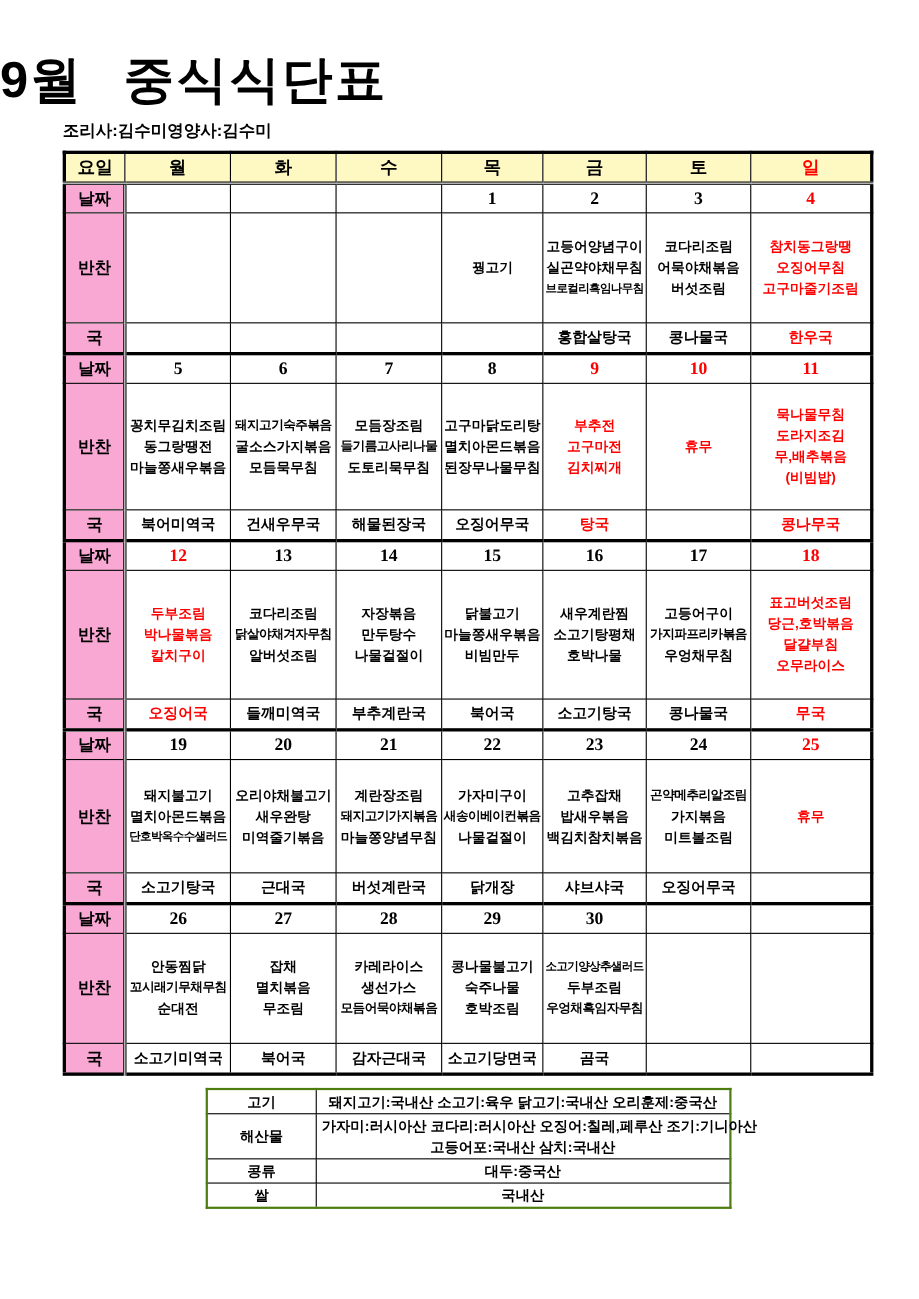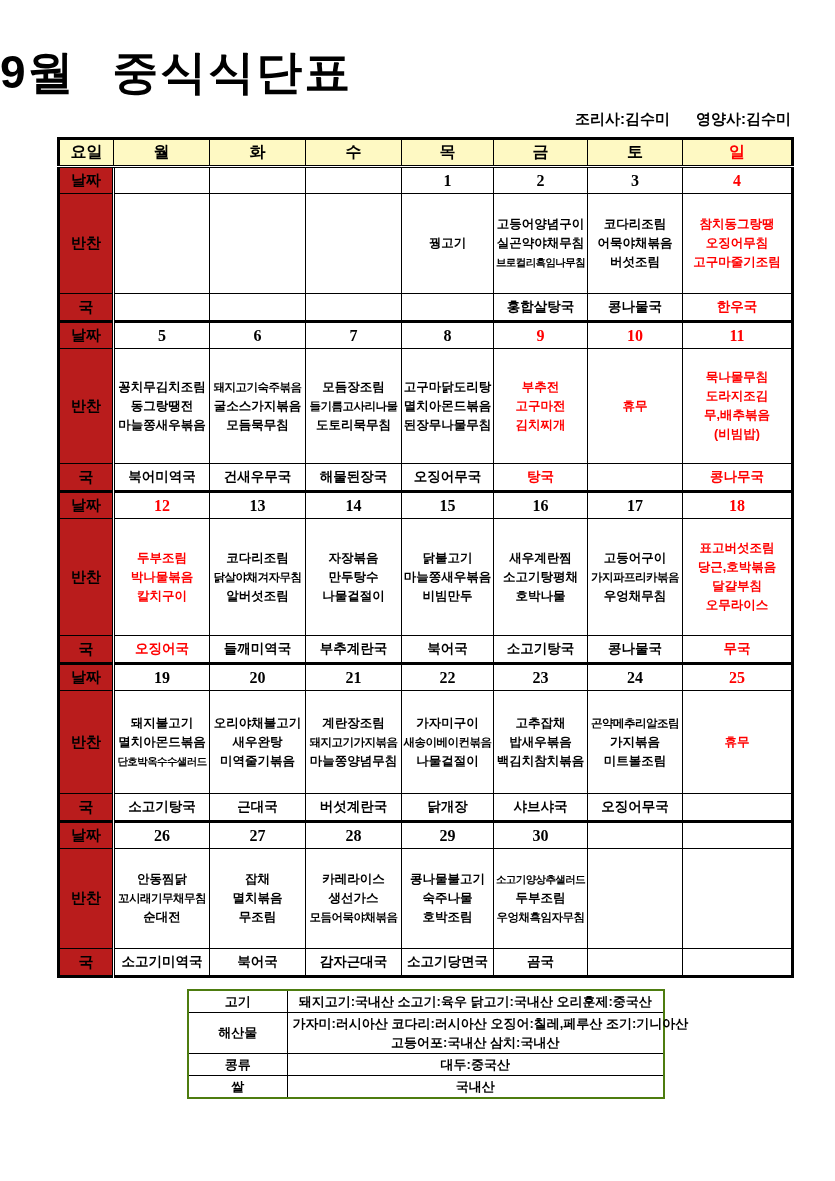--- a/index.html
+++ b/index.html
@@ -19,42 +19,41 @@
     letter-spacing:2px;
     word-spacing:22px;
   }
   .staff {
     width:734px;
     margin:6px auto 8px 57px;
     text-align:right;
     font-size:15px;
     font-weight:bold;
     display:flex;
-    justify-content:flex-end;
-    gap:26px;
+    justify-content:flex-start;
   }
 
   table { border-collapse:collapse; table-layout:fixed; }
 
   
   table.menu {
     margin-left:57px;
     width:734px;
     border:3px solid #000;
   }
   table.menu th, table.menu td {
     border:1px solid #000;
     text-align:center;
     vertical-align:middle;
     overflow:hidden;
     font-weight:bold;
   }
   table.menu .hdr { background:#fef9c3; font-size:16px; }
   table.menu thead th { border-bottom:3px double #000; height:28px; }
-  table.menu th.rowlab { background:#b91c1c; border-right:3px double #000; font-size:15px; }
+  table.menu th.rowlab { background:#f9a8d4; border-right:3px double #000; font-size:15px; }
   tr.date-row td { height:27px; font-family:"Liberation Serif","DejaVu Serif",serif; font-size:16px; }
   tr.side-row td { font-size:12.5px; line-height:19px; }
   tr.soup-row td { height:28px; font-size:13.5px; }
   tr.soup-row td, tr.soup-row th { border-bottom:3px solid #000; }
   .side-line { white-space:nowrap; }
   .side-line.t8 { font-size:11.5px; letter-spacing:-0.5px; }
   .side-line.t9 { font-size:10.5px; letter-spacing:-0.6px; }
   .red { color:#ff0000; }
 
   

